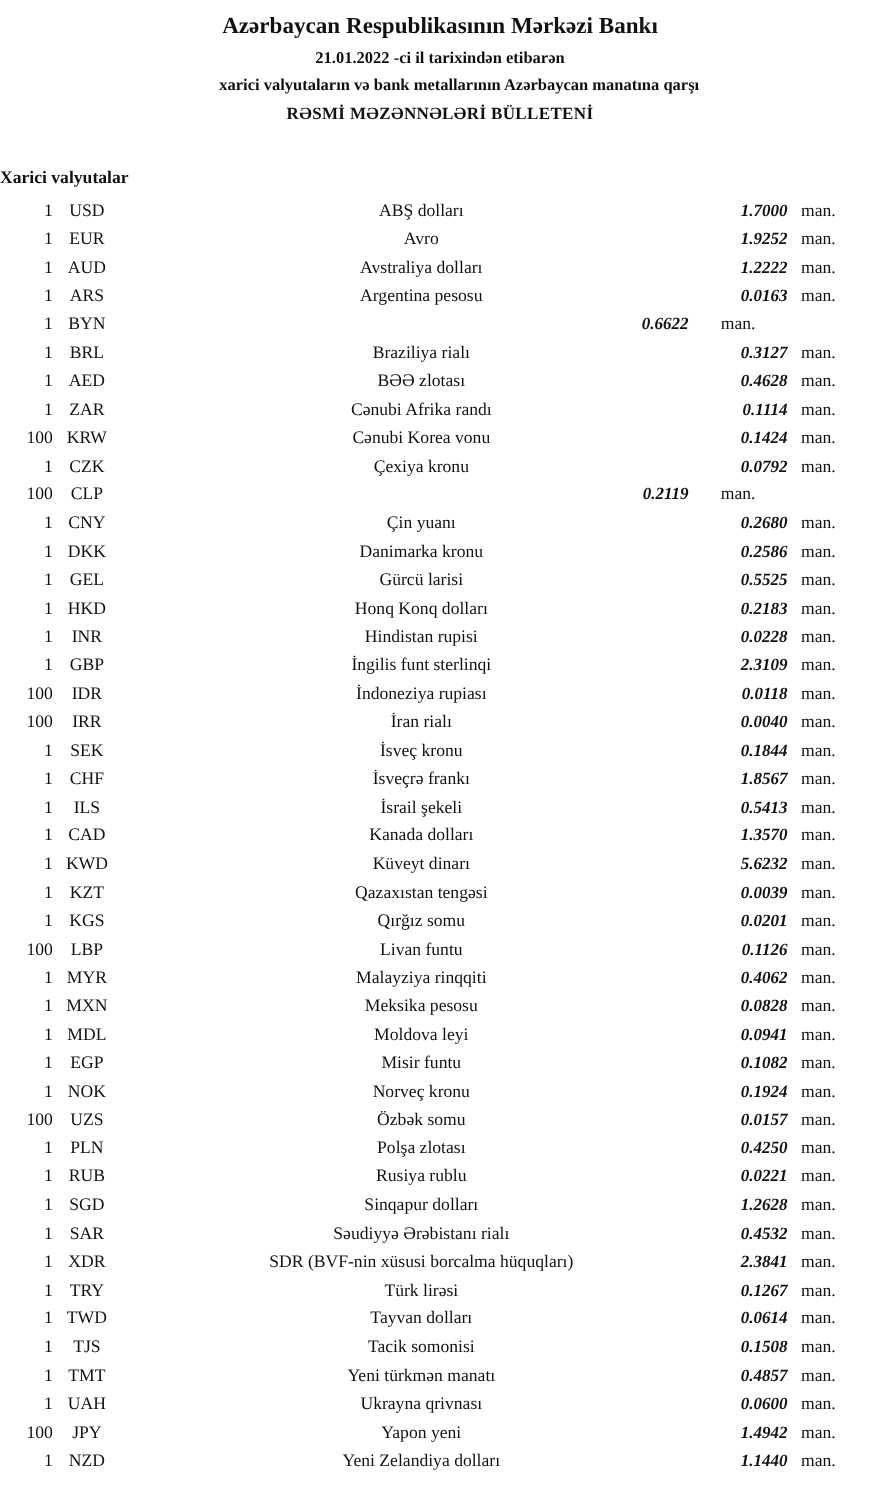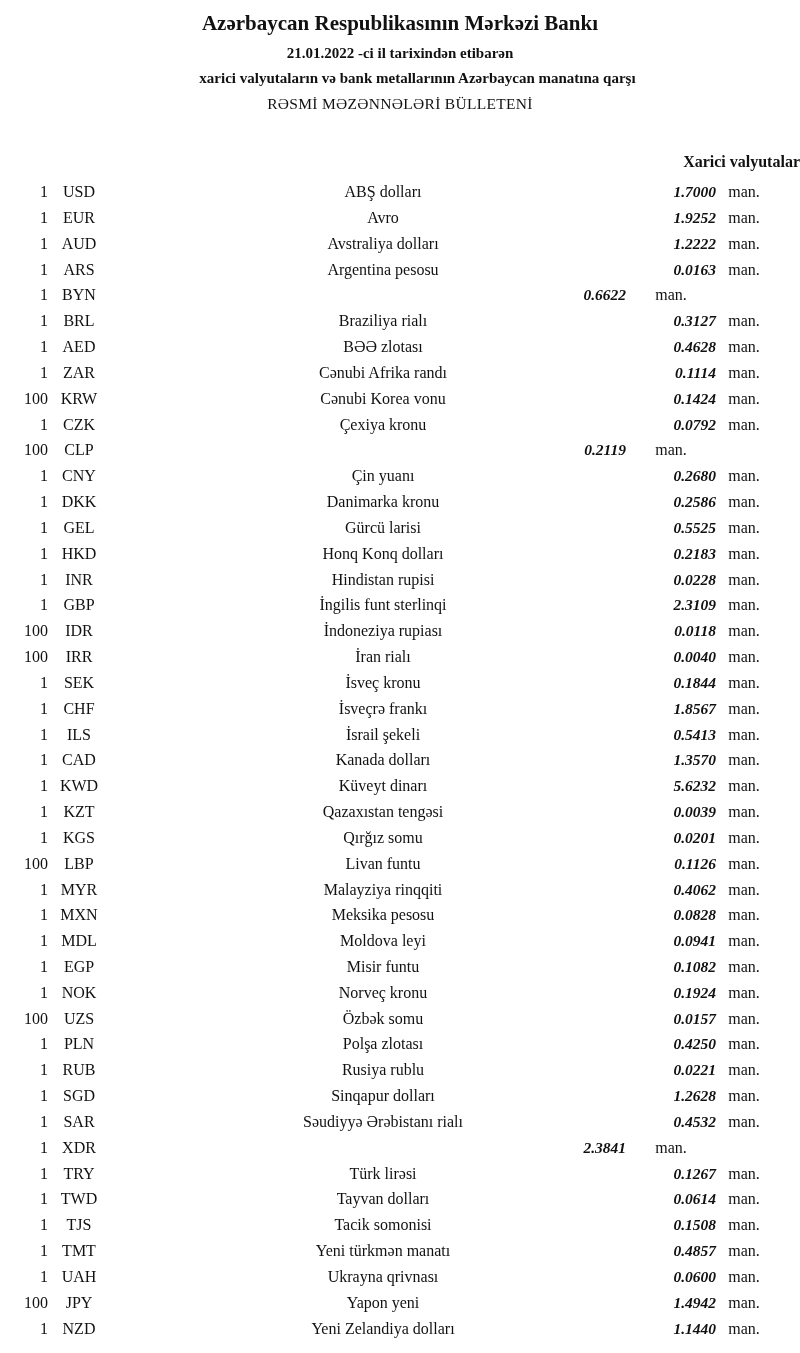--- a/index.html
+++ b/index.html
@@ -32,26 +32,26 @@
     margin-top: 9px;
   }
   .doc-subtitle {
     font-size: 15px;
     font-weight: bold;
     margin-top: 8px;
     margin-left: 35px;
   }
   .doc-bulletin {
     font-size: 15.5px;
-    font-weight: normal;
+    font-weight: bold;
     margin-top: 8px;
     letter-spacing: 0.3px;
   }
   .section-title {
-    text-align: right;
+    text-align: left;
     font-size: 16px;
     font-weight: bold;
     margin-top: 40px;
   }
   .rates-table {
     margin-top: 8px;
     padding-left: 4px;
     padding-right: 28px;
   }
   .rate-row {
@@ -389,20 +389,21 @@
       <span class="cell-qty">1</span>
       <span class="cell-code">SAR</span>
       <span class="cell-name">Səudiyyə Ərəbistanı rialı</span>
       <span class="cell-rate">0.4532</span>
       <span class="cell-unit">man.</span>
     </div>
 
     <div class="rate-row">
       <span class="cell-qty">1</span>
       <span class="cell-code">XDR</span>
+      <span class="cell-name">SDR (BVF-nin xüsusi borcalma hüquqları)</span>
       <span class="cell-rate">2.3841</span>
       <span class="cell-unit">man.</span>
     </div>
 
     <div class="rate-row">
       <span class="cell-qty">1</span>
       <span class="cell-code">TRY</span>
       <span class="cell-name">Türk lirəsi</span>
       <span class="cell-rate">0.1267</span>
       <span class="cell-unit">man.</span>

